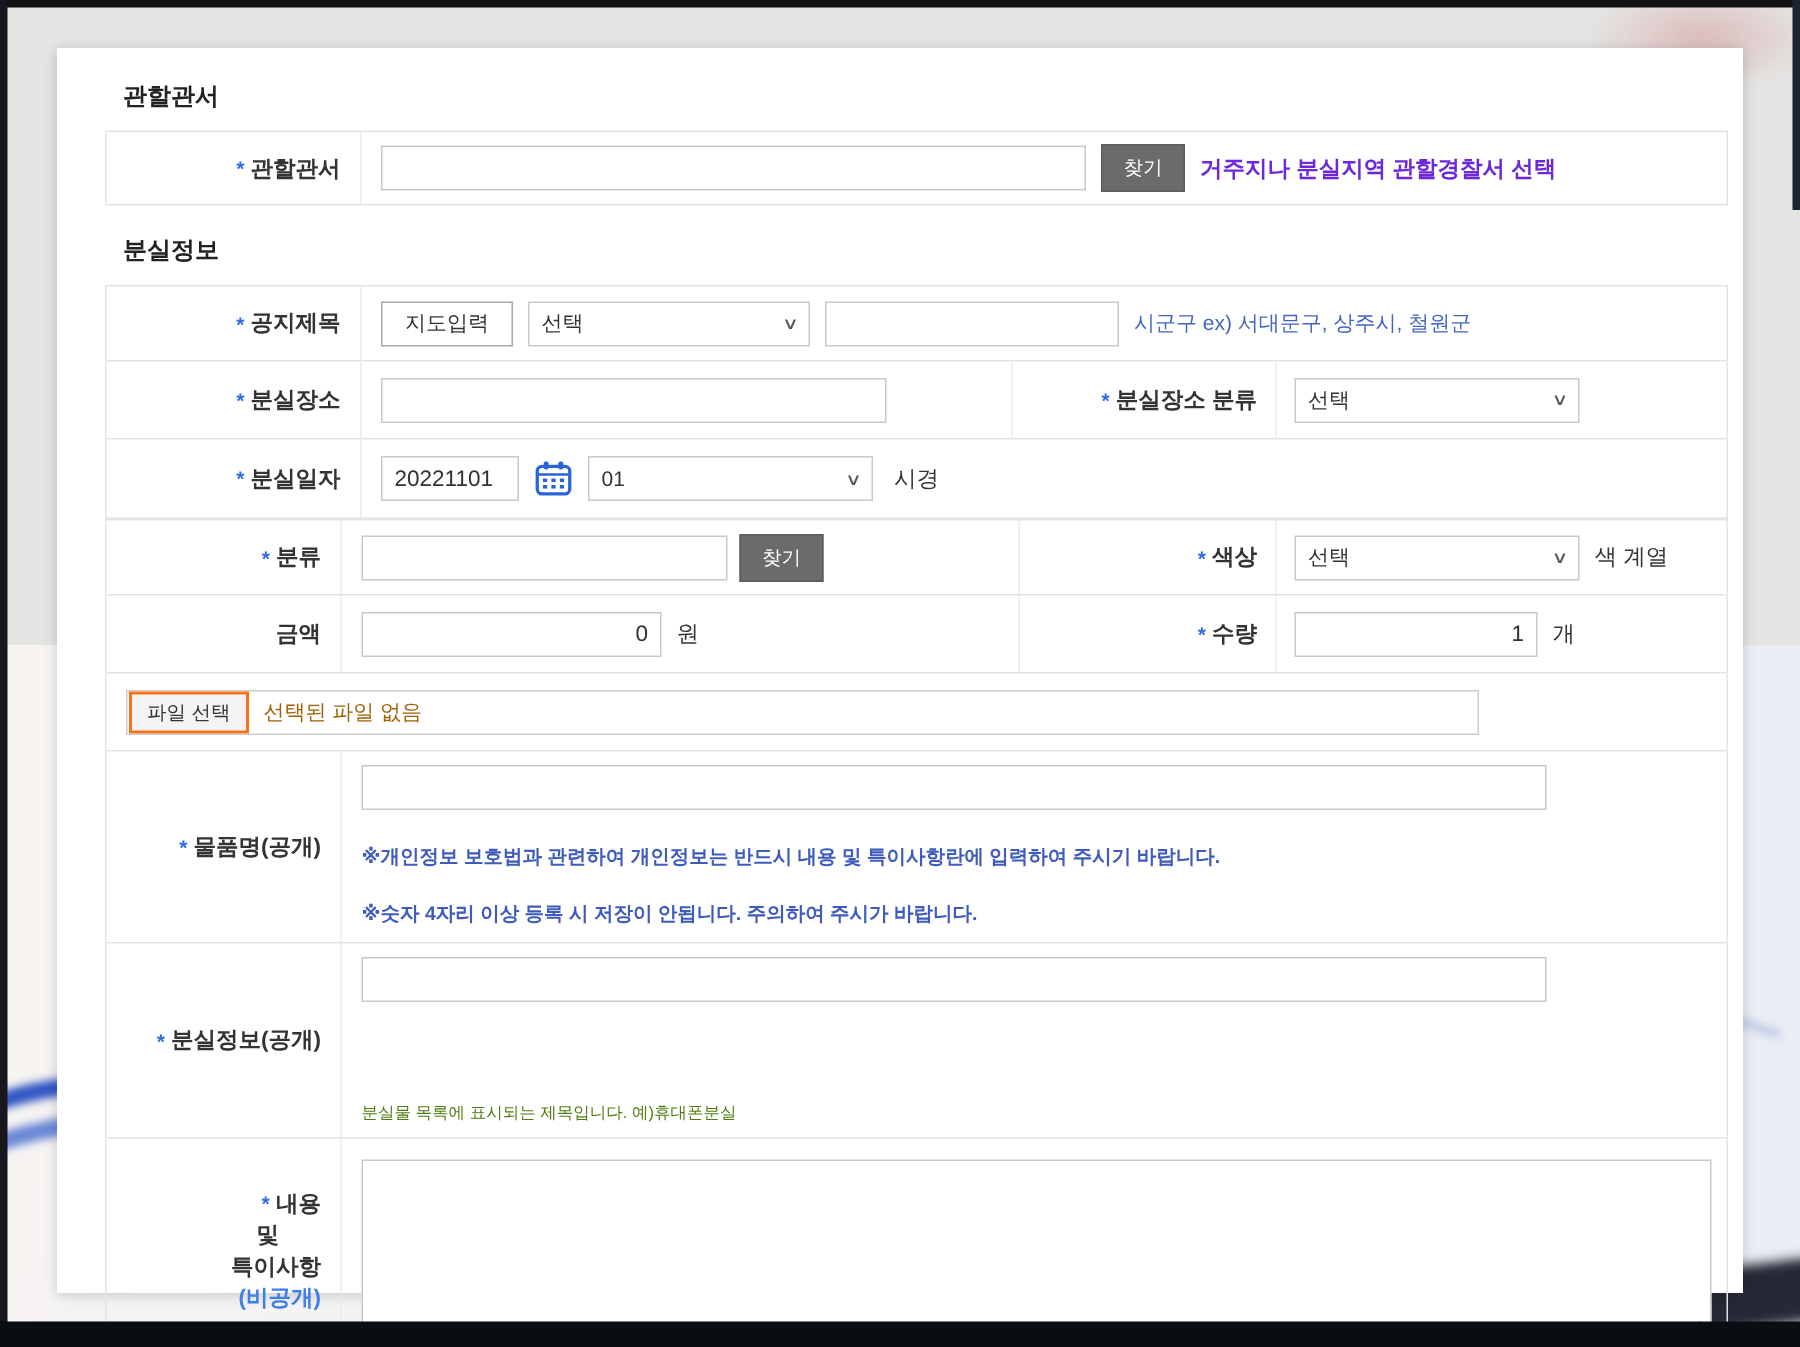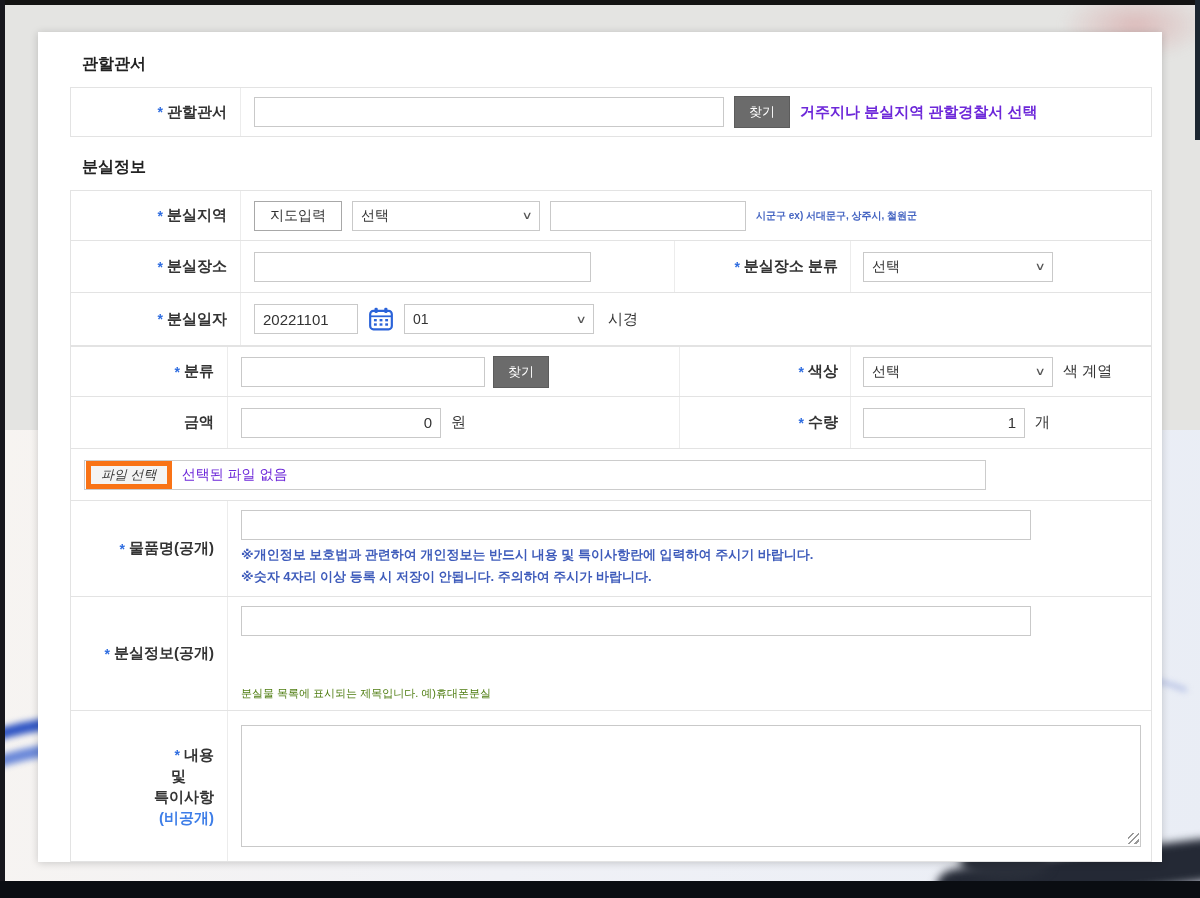--- a/index.html
+++ b/index.html
@@ -45,44 +45,44 @@
     padding-right:13px; font-size:15px; font-weight:bold; color:#333; gap:4px; }
   .t3 .lbl { width:157px; }
   .lbl.col { flex-direction:column; justify-content:center; align-items:flex-end; gap:3px; line-height:1.2; }
   .req { color:#2f6de0; font-weight:bold; font-size:14px; }
   .lbl2 { width:172px; flex-shrink:0; border-left:1px solid #ececec; border-right:1px solid #ececec;
     display:flex; align-items:center; justify-content:flex-end; padding-right:12px;
     font-size:15px; font-weight:bold; color:#333; gap:4px; }
   .t2 .lbl2 { width:177px; }
   .cell { flex:1; display:flex; align-items:center; padding-left:13px; gap:10px; }
   .cell2 { width:300px; flex-shrink:0; display:flex; align-items:center; padding-left:12px; gap:10px; }
-  .cell.colv { flex-direction:column; align-items:flex-start; justify-content:center; gap:5px; padding:9px 0 9px 13px; }
+  .cell.colv { flex-direction:column; align-items:flex-start; justify-content:center; gap:21px; padding:9px 0 9px 13px; }
 
   .inp { height:30px; border:1px solid #c9c9c9; background:#fff; padding:0 8px;
     font-size:15px; color:#333; font-family:inherit; }
   .num { text-align:right; }
   .sel { height:30px; border:1px solid #c9c9c9; background:#fff; display:flex;
     align-items:center; justify-content:space-between; padding:0 8px; font-size:14px;
     color:#333; cursor:pointer; }
   .chev { color:#555; font-size:11px; transform:scaleX(1.4); margin-left:6px; }
   .btn-dark { background:#6b6b6b; color:#fff; border:1px solid #5c5c5c; font-size:13px;
     padding:6px 14px; cursor:pointer; font-family:inherit; }
   .btn-light { background:#fff; color:#333; border:1px solid #a8a8a8; font-size:14px;
     padding:5px 15px; cursor:pointer; font-family:inherit; }
   .plain { font-size:15px; color:#333; }
   .plain-b { font-size:15px; color:#6d28d9; font-weight:bold; }
-  .blue-hint { font-size:10px; font-weight:bold; color:#4565c2; }
+  .blue-hint { font-size:14px; font-weight:normal; color:#4565c2; }
   .note-blue { font-size:13px; font-weight:bold; color:#3f5cbb; line-height:1.55; }
   .hint-gray { font-size:11px; color:#4d7c0f;margin-top:45px; }
   .private { color:#3e7ee8; font-weight:bold; font-size:15px; }
 
   .filebox { width:902px; height:30px; border:1px solid #ccc; display:flex; align-items:center; }
-  .filebtn { height:28px; margin-left:1px; background:#f4f4f4; border:5px solid #f97316;
-    font-size:13px; color:#333; padding:0 10px; cursor:pointer; font-family:inherit;font-style:italic; }
-  .filestatus { margin-left:10px; font-size:14px; color:#6d28d9; }
+  .filebtn { height:28px; margin-left:1px; background:#f4f4f4; border:2px solid #f97316;
+    font-size:13px; color:#333; padding:0 10px; cursor:pointer; font-family:inherit; }
+  .filestatus { margin-left:10px; font-size:14px; color:#a16207; }
 
   .ta-wrap { position:relative; }
   .ta { width:900px; height:122px; border:1px solid #c9c9c9; resize:none; padding:6px 8px;
     font-size:14px; color:#333; font-family:inherit; display:block; }
   .grip { position:absolute; right:2px; bottom:3px; width:11px; height:11px; cursor:nwse-resize;
     background:repeating-linear-gradient(135deg, transparent 0 3px, #999 3px 4.5px); }
 
   .cal { width:26px; height:26px; display:inline-flex; cursor:pointer; }
 </style>
 </head>
@@ -121,21 +121,21 @@
         <span class="plain-b">거주지나 분실지역 관할경찰서 선택</span>
       </div>
     </div>
   </div>
 
   <div class="sec-title" style="margin-top:20px;">분실정보</div>
   <div class="form-table t2">
     <div class="row" style="min-height:50px;">
       <div class="lbl">
         <span class="req">*</span>
-        <span>분실지역</span>
+        <span>공지제목</span>
       </div>
       <div class="cell">
         <button class="btn-light">지도입력</button>
         <div class="sel" style="width:188px;">
           <span>선택</span>
           <span class="chev">∨</span>
         </div>
         <input class="inp" style="width: 196px;" value="">
         <span class="blue-hint">시군구 ex) 서대문구, 상주시, 철원군</span>
       </div>
@@ -158,21 +158,21 @@
           <span class="chev">∨</span>
         </div>
       </div>
     </div>
     <div class="row" style="min-height:52px;">
       <div class="lbl">
         <span class="req">*</span>
         <span>분실일자</span>
       </div>
       <div class="cell">
-        <input class="inp" style="width: 104px;" value="20221101">
+        <input class="inp" style="width: 92px;" value="20221101">
         <span class="cal">
           <svg viewBox="0 0 24 24" width="26" height="26">
             <rect x="2" y="4.5" width="20" height="17" rx="3" fill="#fff" stroke="#2b63d9" stroke-width="2"></rect>
             <rect x="6" y="1.5" width="3" height="5" rx="1.2" fill="#2b63d9"></rect>
             <rect x="15" y="1.5" width="3" height="5" rx="1.2" fill="#2b63d9"></rect>
             <line x1="2" y1="9.5" x2="22" y2="9.5" stroke="#2b63d9" stroke-width="1.6"></line>
             <g fill="#2b63d9">
               <rect x="5.5" y="12" width="2.6" height="2.2"></rect>
                 <rect x="10.7" y="12" width="2.6" height="2.2"></rect>
                 <rect x="15.9" y="12" width="2.6" height="2.2"></rect>

